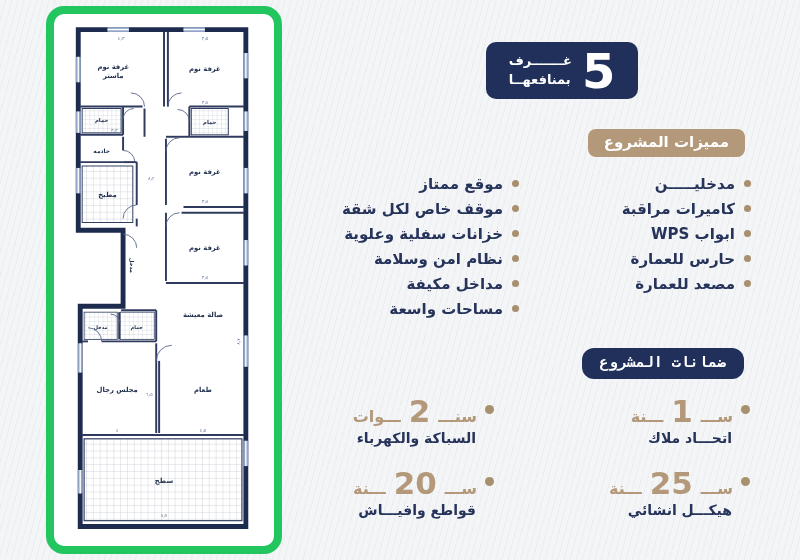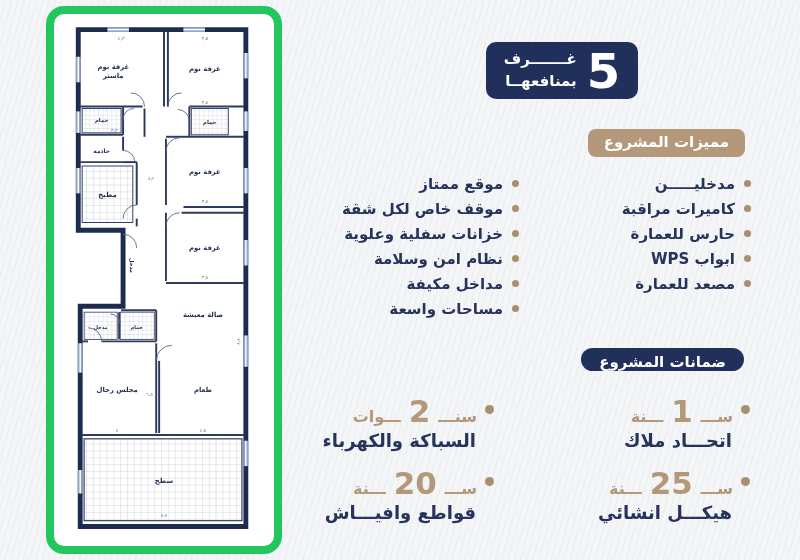--- a/index.html
+++ b/index.html
@@ -13,40 +13,40 @@
     position:absolute;left:46px;top:6px;width:236px;height:548px;
     background:#ffffff;border:8px solid #22c55e;border-radius:18px;box-sizing:border-box;
   }
   .plan-card svg{display:block;width:100%;height:100%;}
   .rooms-badge{
     position:absolute;top:42px;right:162px;width:152px;height:57px;
     background:#20305a;border-radius:10px;display:flex;direction:rtl;
     align-items:center;justify-content:center;gap:10px;color:#fff;
   }
   .rooms-badge .num{font-size:48px;font-weight:bold;line-height:1;}
-  .rooms-badge .txt{display:flex;flex-direction:column;align-items:flex-start;font-size:15px;font-weight:bold;line-height:1.45;}
+  .rooms-badge .txt{display:flex;flex-direction:column;align-items:flex-end;font-size:13px;font-weight:bold;line-height:1.45;}
   .pill{position:absolute;color:#fff;font-weight:bold;font-size:15px;direction:rtl;white-space:nowrap;}
   .pill.tan{top:129px;right:55px;background:#b3987a;padding:4px 16px 6px;border-radius:8px;}
-  .pill.navy{top:348px;right:56px;background:#20305a;padding:5px 18px 0;border-radius:12px;}
+  .pill.navy{top:348px;right:56px;background:#20305a;padding:5px 18px 7px;border-radius:12px;font-family:Liberation Mono, monospace;}
   .feat-col{position:absolute;top:171px;display:flex;flex-direction:column;}
   .feat-col.right{right:49px;text-align:right;}
   .feat-col.left{right:281px;}
   .feat-row{height:25px;display:flex;direction:rtl;align-items:center;gap:9px;}
   .feat-dot{width:7px;height:7px;border-radius:50%;background:#a8906f;flex:0 0 auto;}
   .feat-label{color:#26335a;font-weight:bold;font-size:15px;white-space:nowrap;}
   .g-item{position:absolute;direction:rtl;}
   .g-item.r1{top:392px;}
   .g-item.r2{top:464px;}
   .g-item.cr{right:50px;}
   .g-item.cl{right:306px;}
   .g-top{display:flex;direction:rtl;align-items:baseline;gap:8px;color:#b3987a;}
   .g-dot{width:9px;height:9px;border-radius:50%;background:#a8906f;align-self:center;flex:0 0 auto;}
   .g-affix{font-size:16px;font-weight:bold;margin-top:15px;}
   .g-num{font-size:31px;font-weight:bold;line-height:1;}
-  .g-sub{color:#26335a;font-weight:bold;font-size:18px;margin:3px 18px 0 0;white-space:nowrap;}
+  .g-sub{color:#26335a;font-weight:bold;font-size:14px;margin:3px 18px 0 0;white-space:nowrap;}
 </style>
 </head>
 <body>
 
 <div class="plan-card">
   <svg viewBox="0 0 216 546">
     <defs>
       <pattern id="pgrid" width="7" height="7" patternUnits="userSpaceOnUse">
         <path d="M7 0H0V7" fill="none" stroke="#b9bfc9" stroke-width="0.7"></path>
       </pattern>
@@ -191,25 +191,25 @@
   <div class="feat-row">
       <span class="feat-dot"></span>
       <span class="feat-label">مدخليـــــن</span>
     </div>
   <div class="feat-row">
       <span class="feat-dot"></span>
       <span class="feat-label">كاميرات مراقبة</span>
     </div>
   <div class="feat-row">
       <span class="feat-dot"></span>
+      <span class="feat-label">ابواب WPS</span>
+    </div>
+  <div class="feat-row">
+      <span class="feat-dot"></span>
       <span class="feat-label">حارس للعمارة</span>
-    </div>
-  <div class="feat-row">
-      <span class="feat-dot"></span>
-      <span class="feat-label">ابواب WPS</span>
     </div>
   <div class="feat-row">
       <span class="feat-dot"></span>
       <span class="feat-label">مصعد للعمارة</span>
     </div>
 </div>
 
 <div class="feat-col left">
   <div class="feat-row">
       <span class="feat-dot"></span>

